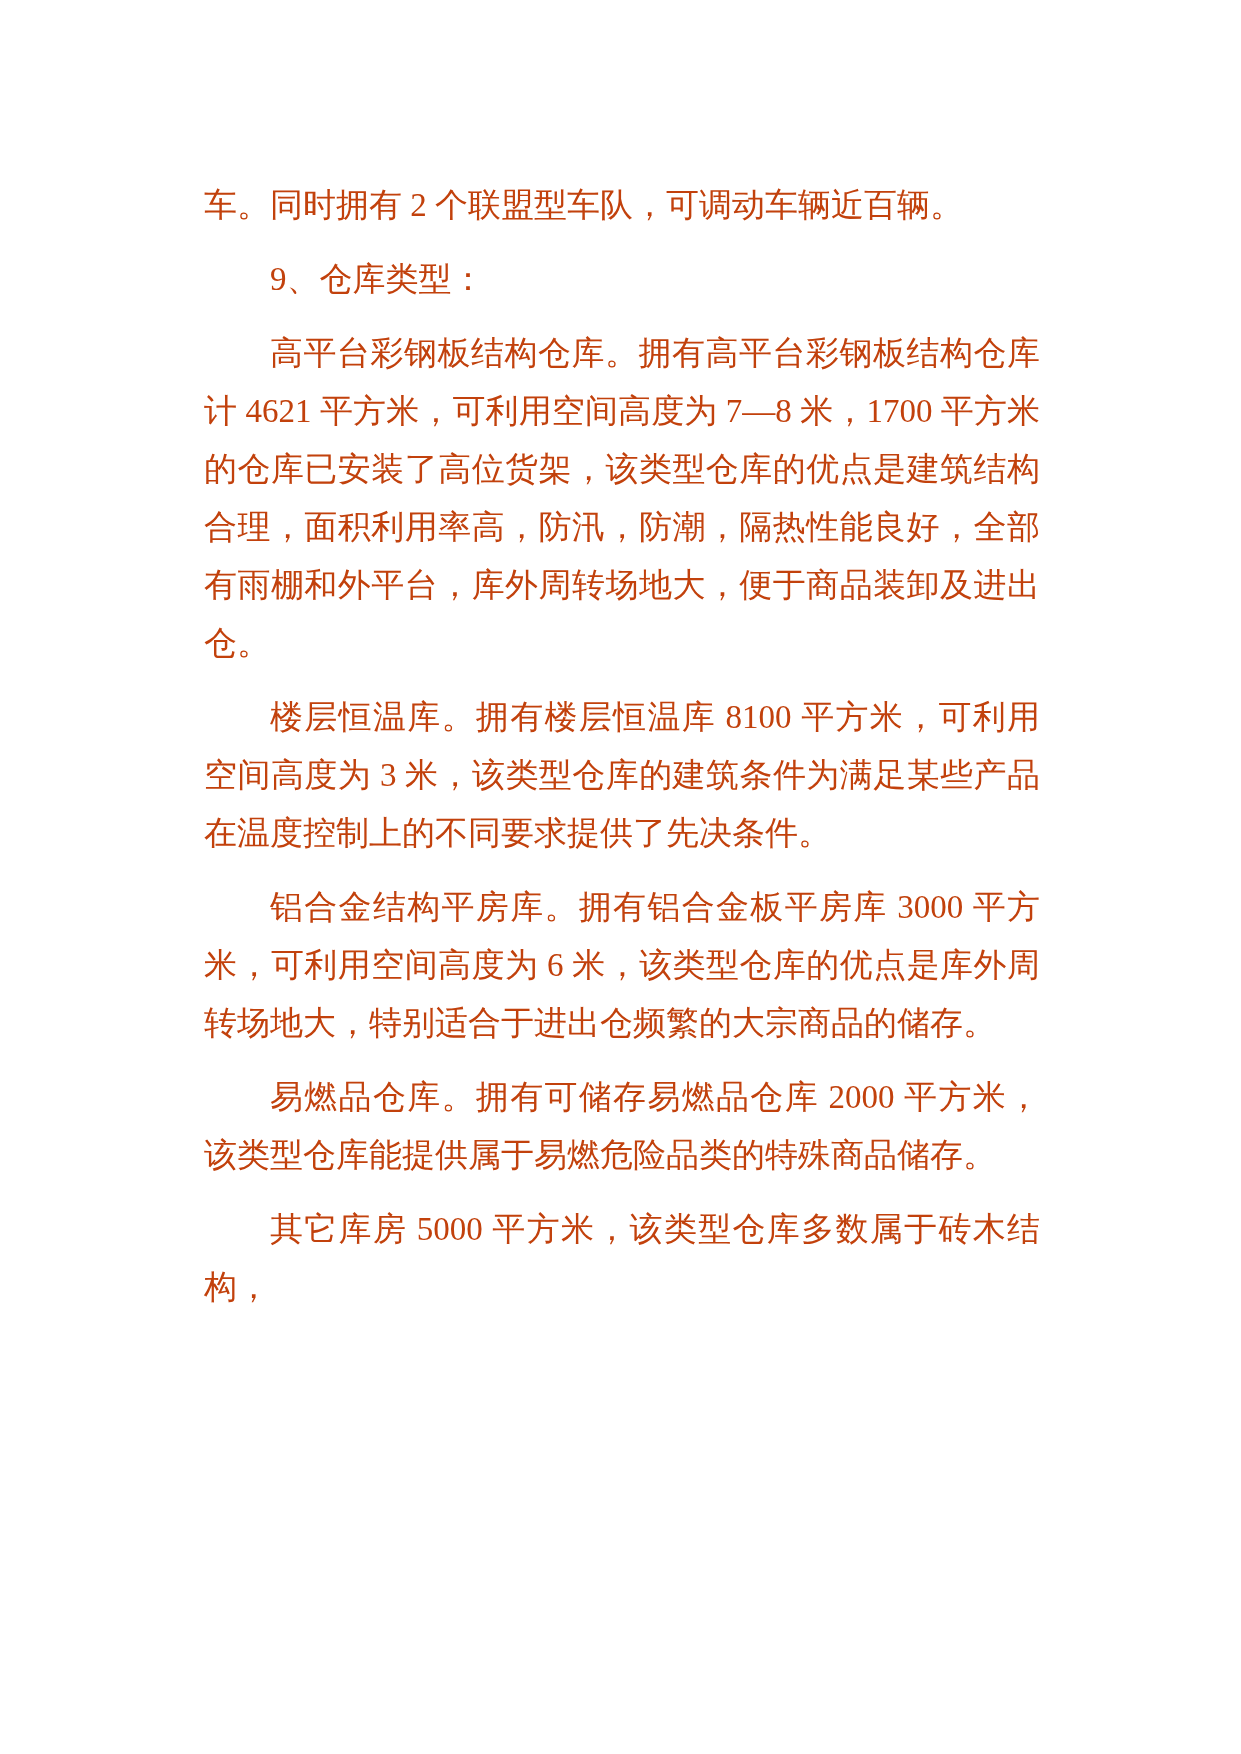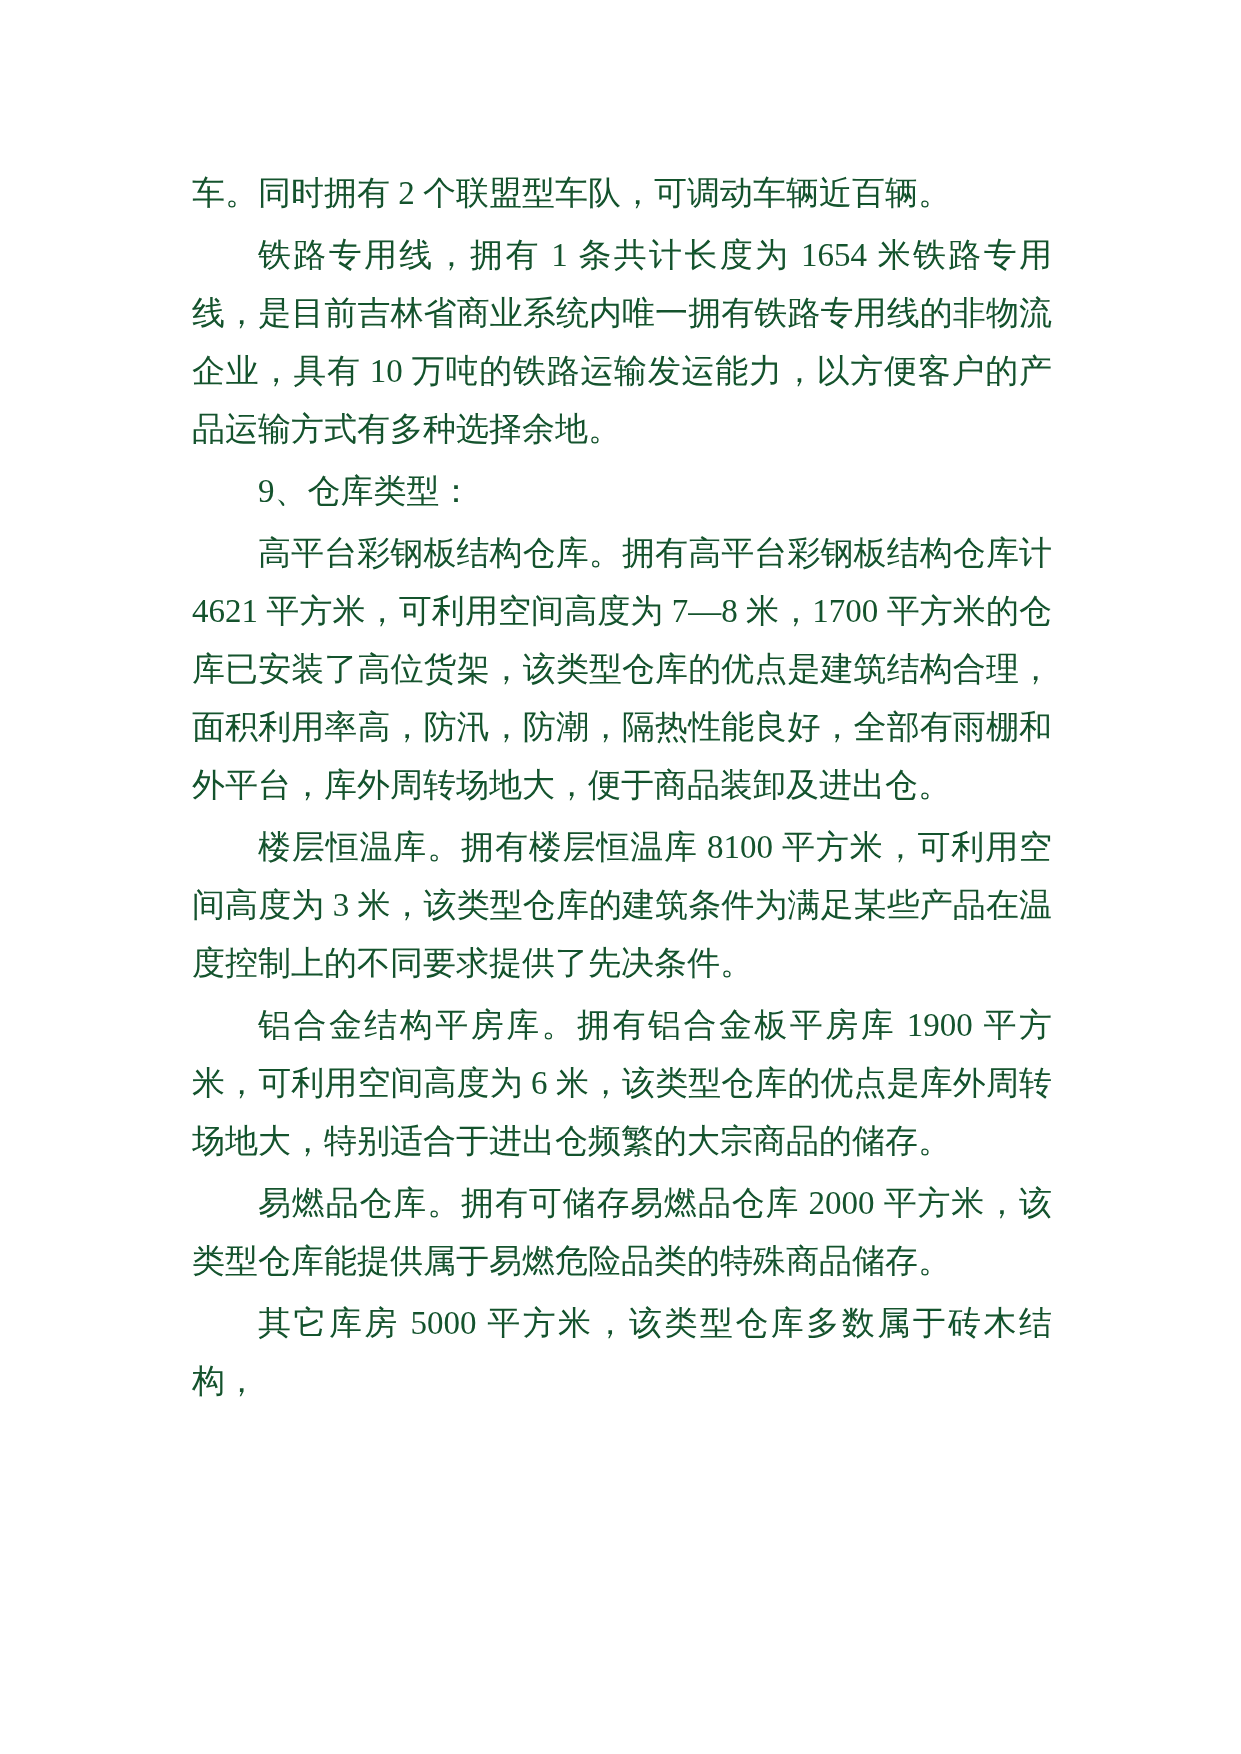--- a/index.html
+++ b/index.html
@@ -13,41 +13,40 @@
     overflow: hidden;
   }
   .page {
     box-sizing: border-box;
     width: 1241px;
     height: 1754px;
     background: #ffffff;
     padding: 160px 185px 0 188px;
   }
   .doc p {
-    margin: 4px;
+    margin: 16px;
     padding: 0;
     font-family: "Liberation Serif", "DejaVu Serif", serif;
     font-size: 33px;
     line-height: 58px;
-    color: #14532d;
+    color: #c2410c;
     text-align: justify;
     text-justify: inter-ideograph;
     word-break: break-all;
   }
   .doc p.indent {
     text-indent: 2em;
   }
 </style>
 </head>
 <body>
 
 <div class="page">
   <div class="doc">
     <p>车。同时拥有 2 个联盟型车队，可调动车辆近百辆。</p>
-    <p class="indent">铁路专用线，拥有 1 条共计长度为 1654 米铁路专用线，是目前吉林省商业系统内唯一拥有铁路专用线的非物流企业，具有 10 万吨的铁路运输发运能力，以方便客户的产品运输方式有多种选择余地。</p>
     <p class="indent">9、仓库类型：</p>
     <p class="indent">高平台彩钢板结构仓库。拥有高平台彩钢板结构仓库计 4621 平方米，可利用空间高度为 7—8 米，1700 平方米的仓库已安装了高位货架，该类型仓库的优点是建筑结构合理，面积利用率高，防汛，防潮，隔热性能良好，全部有雨棚和外平台，库外周转场地大，便于商品装卸及进出仓。</p>
     <p class="indent">楼层恒温库。拥有楼层恒温库 8100 平方米，可利用空间高度为 3 米，该类型仓库的建筑条件为满足某些产品在温度控制上的不同要求提供了先决条件。</p>
-    <p class="indent">铝合金结构平房库。拥有铝合金板平房库 1900 平方米，可利用空间高度为 6 米，该类型仓库的优点是库外周转场地大，特别适合于进出仓频繁的大宗商品的储存。</p>
+    <p class="indent">铝合金结构平房库。拥有铝合金板平房库 3000 平方米，可利用空间高度为 6 米，该类型仓库的优点是库外周转场地大，特别适合于进出仓频繁的大宗商品的储存。</p>
     <p class="indent">易燃品仓库。拥有可储存易燃品仓库 2000 平方米，该类型仓库能提供属于易燃危险品类的特殊商品储存。</p>
     <p class="indent">其它库房 5000 平方米，该类型仓库多数属于砖木结构，</p>
   </div>
 </div>
 
 </body></html>

